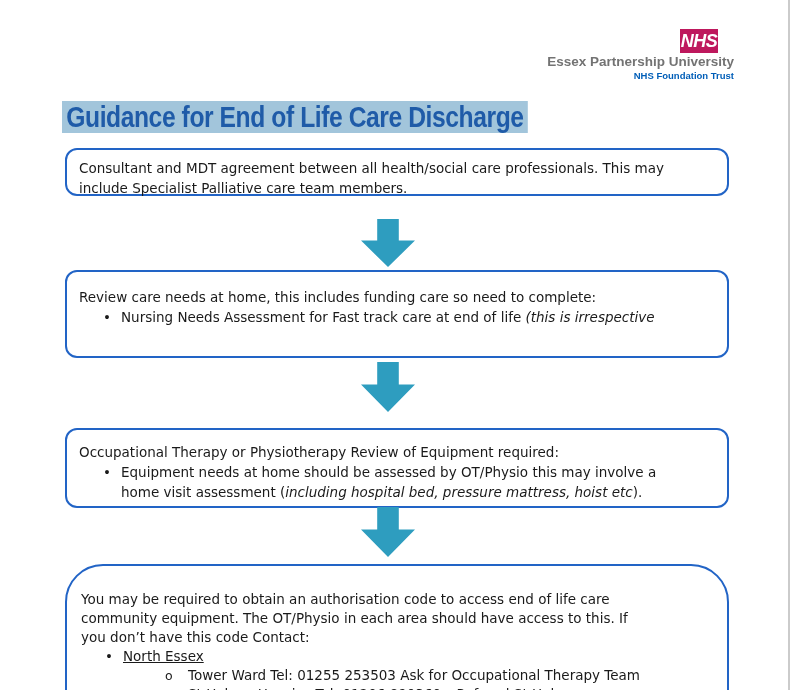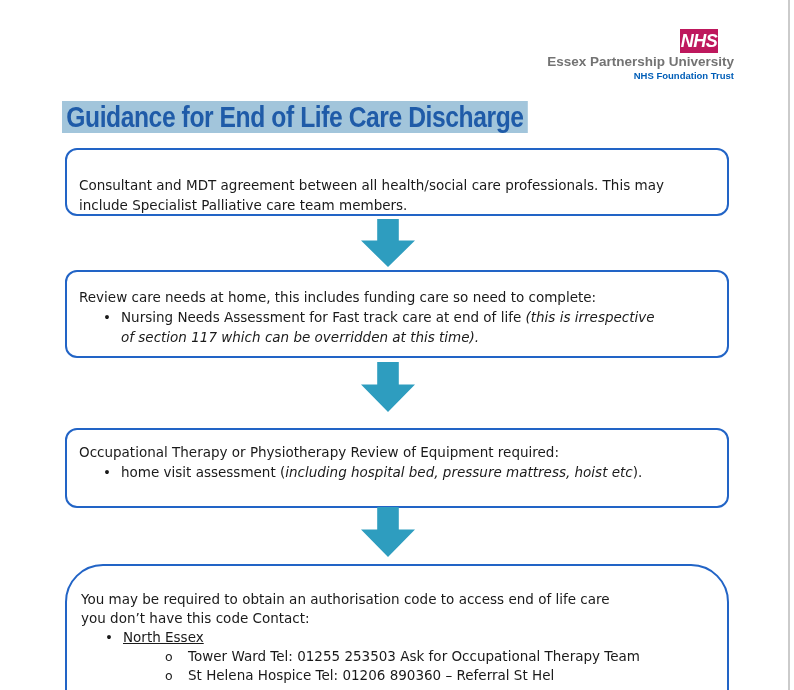--- a/index.html
+++ b/index.html
@@ -36,21 +36,21 @@
     font-size:29px;line-height:32px;padding:0 5px;white-space:nowrap;
     letter-spacing:-0.5px;transform:scaleX(0.85);transform-origin:0 0;
   }
 
   
   .fbox{
     left:65px;width:664px;box-sizing:border-box;
     border:2.5px solid #2264C6;border-radius:12px;background:#ffffff;
     font-size:13.5px;line-height:20px;color:#1a1a1a;
   }
-  .box1{top:148px;height:68px;padding:25px 12px;}
+  .box1{top:148px;height:48px;padding:8px 12px;}
   .box2{top:270px;height:88px;padding:15px 12px;}
   .box3{top:418px;height:80px;padding:12px 12px;margin-top:10px;}
   .box4{top:564px;height:226px;border-radius:38px;padding:24px 14px;line-height:19px;}
 
   .line{position:relative;white-space:nowrap;}
   .ind1{padding-left:42px;}
   .ind1 > .mk{position:absolute;left:24px;top:0;}
   .ind1c{padding-left:42px;}
   .ind2{padding-left:107px;}
   .ind2 > .mk{position:absolute;left:84px;top:0;font-size:12.5px;}
@@ -87,41 +87,40 @@
 </div>
 
 <div class="abs arrow arrow1"></div>
 
 <div class="abs fbox box2">
   <div class="line"><span>Review care needs at home, this includes funding care so need to complete:</span></div>
   <div class="line ind1">
     <span class="mk">•</span>
     <span>Nursing Needs Assessment for Fast track care at end of life </span><span class="it">(this is irrespective</span>
   </div>
-  <div class="line ind1c">
-    <span class="it">of section 117 which can be overridden at this time).</span>
-  </div>
 </div>
 
 <div class="abs arrow arrow2"></div>
 
 <div class="abs fbox box3">
   <div class="line"><span>Occupational Therapy or Physiotherapy Review of Equipment required:</span></div>
   <div class="line ind1">
     <span class="mk">•</span>
+    <span>Equipment needs at home should be assessed by OT/Physio this may involve a</span>
   </div>
   <div class="line ind1c">
     <span>home visit assessment (</span><span class="it">including hospital bed, pressure mattress, hoist etc</span><span>).</span>
   </div>
 </div>
 
 <div class="abs arrow arrow3"></div>
 
 <div class="abs fbox box4">
   <div class="line"><span>You may be required to obtain an authorisation code to access end of life care</span></div>
+  <div class="line"><span>community equipment. The OT/Physio in each area should have access to this. If</span></div>
   <div class="line"><span>you don’t have this code Contact:</span></div>
   <div class="line ind1">
     <span class="mk">•</span>
     <span class="ul">North Essex</span>
   </div>
   <div class="line ind2">
     <span class="mk">o</span>
     <span>Tower Ward Tel: 01255 253503 Ask for Occupational Therapy Team</span>
   </div>
   <div class="line ind2">

